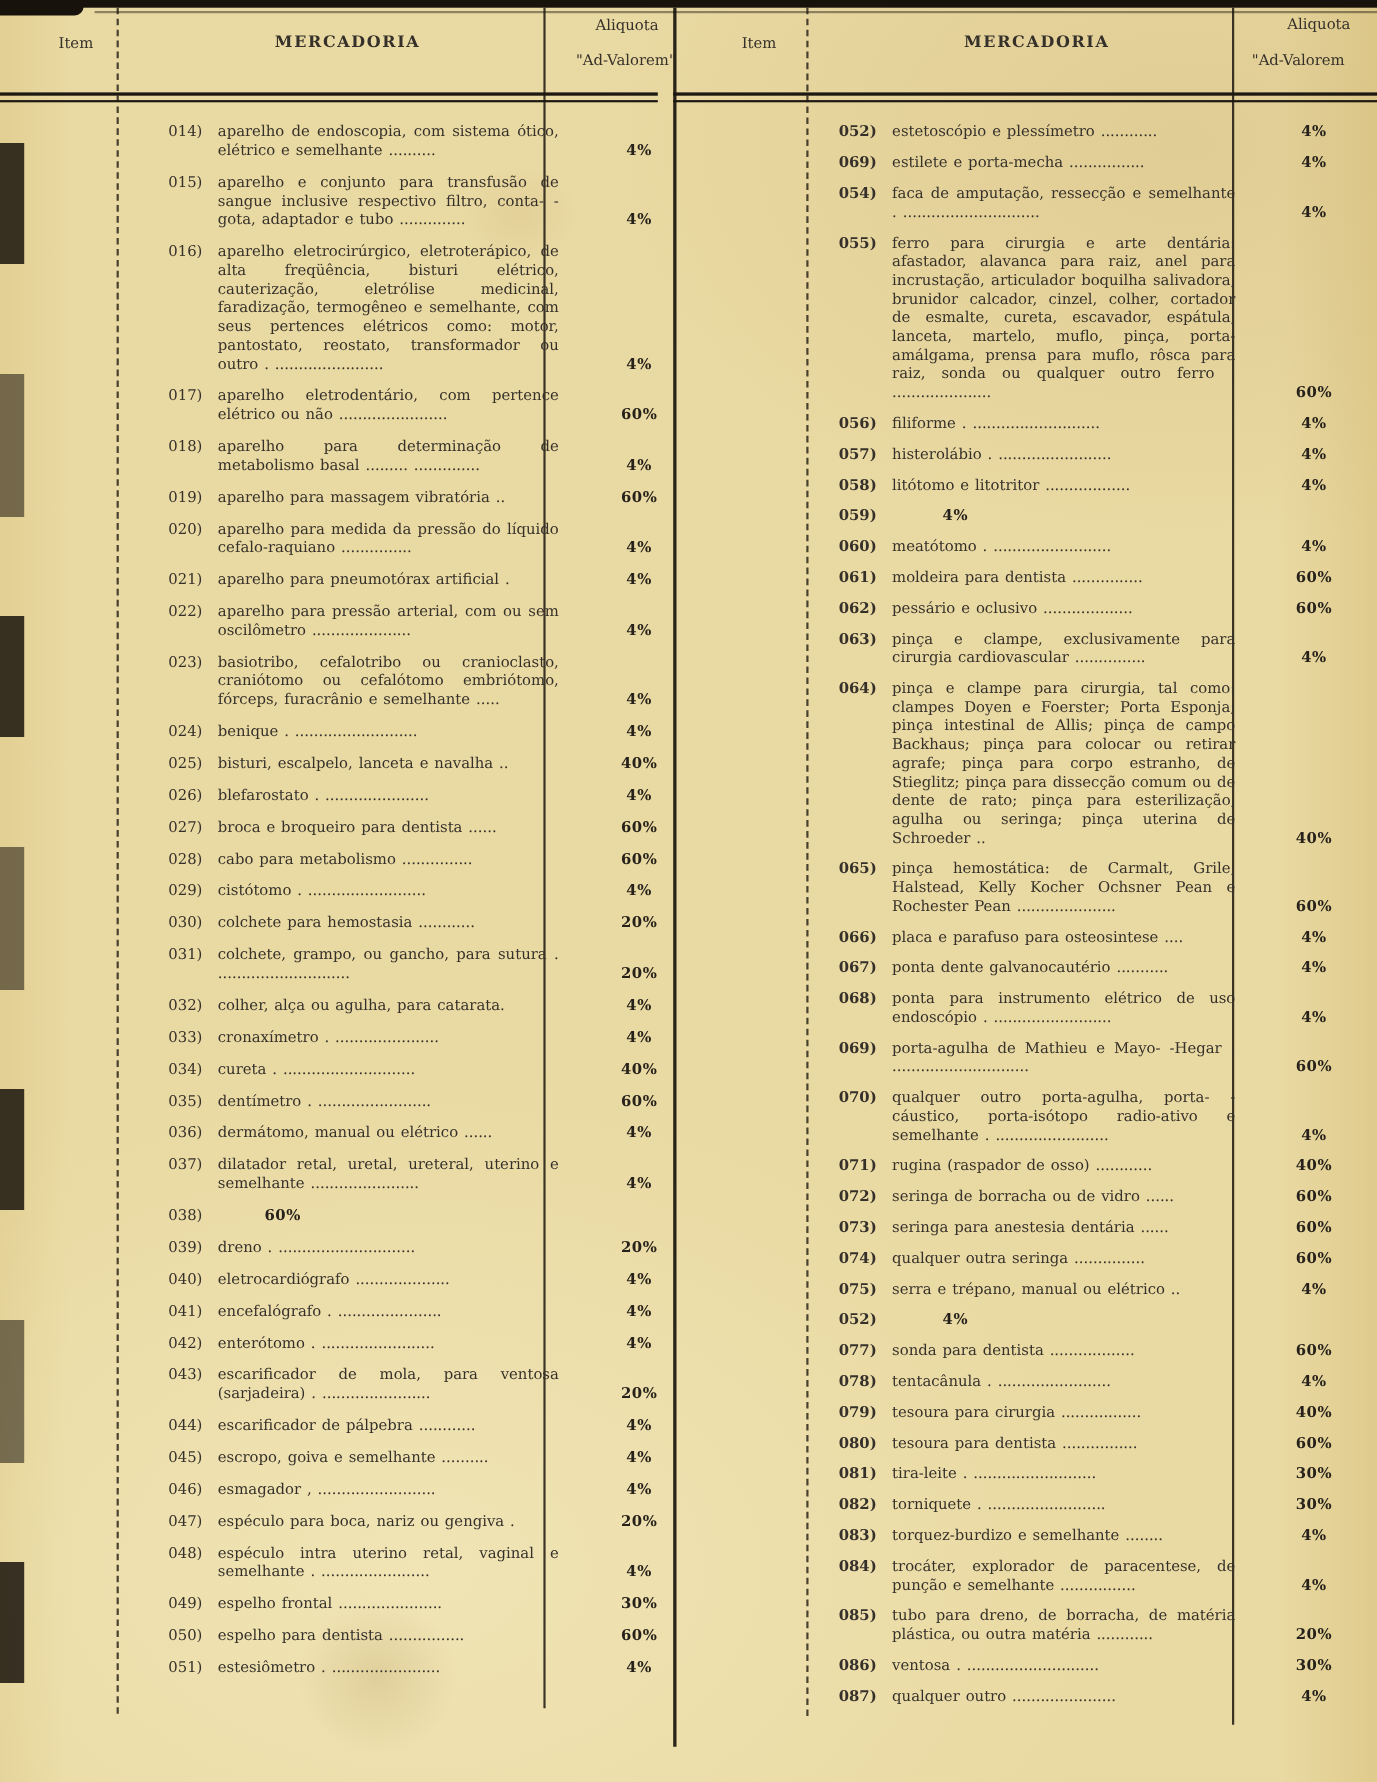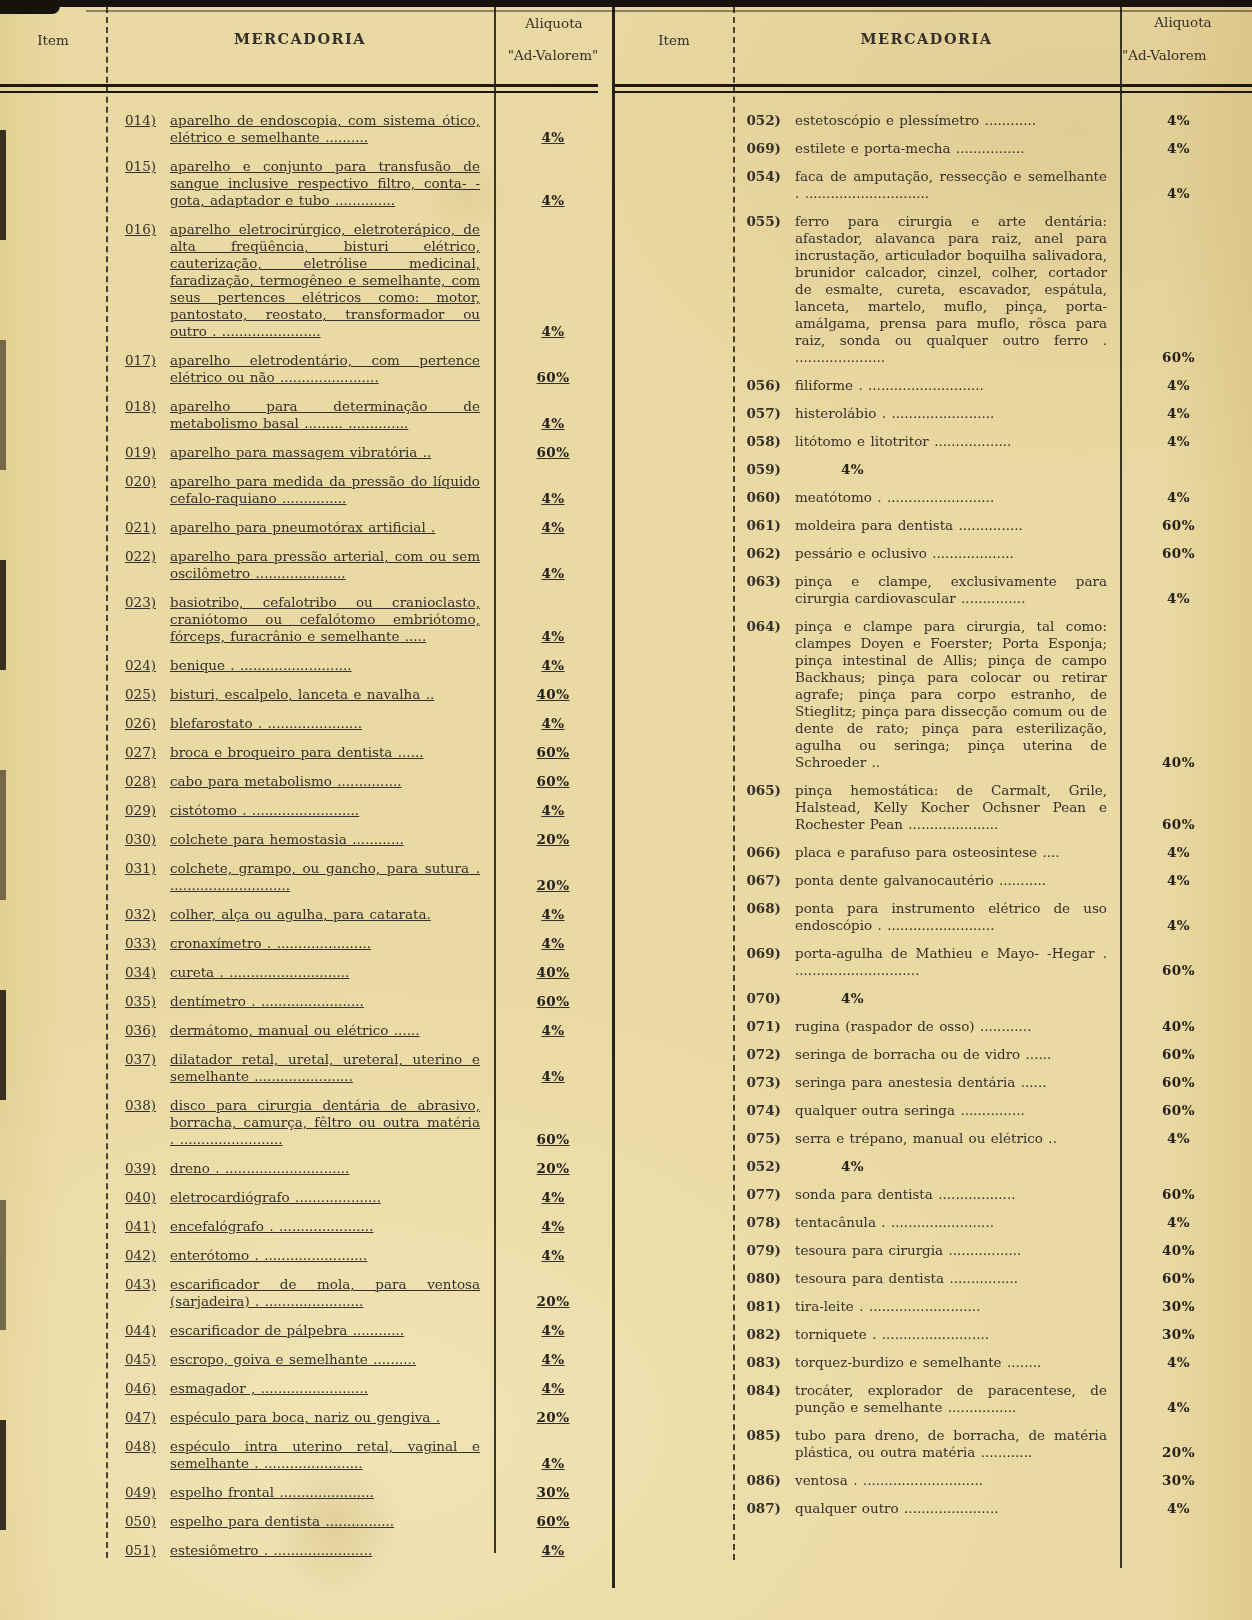--- a/index.html
+++ b/index.html
@@ -6,21 +6,21 @@
   body{
     width:1252px;height:1620px;position:relative;overflow:hidden;
     font-family:"DejaVu Serif","Liberation Serif",serif;
     color:#35302a;
     background:
       radial-gradient(1100px 760px at 30% 88%, rgba(248,240,200,0.50), transparent 62%),
       radial-gradient(900px 620px at 86% 8%, rgba(203,177,116,0.30), transparent 60%),
       linear-gradient(90deg,#e2cf92 0%,#e9d9a2 5%,#e9d9a2 93%,#dfcb8c 100%),
       #e9d9a2;
   }
-  .abs{position:absolute;}
+  .abs{position:absolute;padding-left:16px;}
   
   #top-band{left:0;top:0;width:1252px;height:7px;background:#17120c;}
   #top-band2{left:86px;top:10px;width:1166px;height:2px;background:rgba(30,24,16,.45);}
   #binding{left:0;top:130px;bottom:50px;width:6px;
     background:repeating-linear-gradient(180deg,
       rgba(25,19,12,.85) 0 110px, transparent 110px 210px,
       rgba(25,19,12,.55) 210px 340px, transparent 340px 430px);}
   #corner-blob{left:0;top:0;width:60px;height:14px;background:#17120c;border-radius:0 0 8px 0;}
   .stain{pointer-events:none;}
   #stain1{left:270px;top:1455px;width:130px;height:140px;
@@ -43,21 +43,21 @@
   #h-left-item {left:0;    width:106px;top:32px;text-align:center;}
   #h-left-merc {left:106px;width:388px;top:30px;text-align:center;font-weight:bold;letter-spacing:1.5px;font-size:14.5px;}
   #h-left-aliq1{left:496px;width:116px;top:15px;text-align:center;}
   #h-left-aliq2{left:492px;width:122px;top:47px;text-align:center;}
   #h-right-item {left:615px;width:118px;top:32px;text-align:center;}
   #h-right-merc {left:733px;width:387px;top:30px;text-align:center;font-weight:bold;letter-spacing:1.5px;font-size:14.5px;}
   #h-right-aliq1{left:1124px;width:118px;top:14px;text-align:center;}
   #h-right-aliq2{left:1122px;width:130px;top:47px;text-align:left;overflow:hidden;}
   
   .tbody{font-size:13.5px;line-height:17px;}
-  #body-left {left:0;   top:112px;width:612px;text-decoration:underline;}
+  #body-left {left:12px;   top:112px;width:612px;}
   #body-right{left:615px;top:112px;width:637px;}
   .row{display:flex;align-items:flex-end;}
   #body-left  .row{margin-bottom:12px;}
   #body-right .row{margin-bottom:11px;}
   .num{flex:none;text-align:right;box-sizing:border-box;align-self:flex-start;padding-right:14px;}
   #body-left  .num{width:170px;}
   #body-right .num{width:180px;font-weight:bold;}
   .desc{flex:1;text-align:justify;padding-right:14px;word-spacing:.08em;}
   .rate{flex:none;text-align:center;font-weight:bold;letter-spacing:.5px;color:#26211a;box-sizing:border-box;}
   #body-left  .rate{width:118px;}
@@ -208,21 +208,20 @@
     <span class="desc">dermátomo, manual ou elétrico ......</span>
     <span class="rate">4%</span>
   </div>
     <div class="row">
     <span class="num">037)</span>
     <span class="desc">dilatador retal, uretal, ureteral, uterino e semelhante .......................</span>
     <span class="rate">4%</span>
   </div>
     <div class="row">
     <span class="num">038)</span>
-    <span class="desc">disco para cirurgia dentária de abrasivo, borracha, camurça, fêltro ou outra matéria . ........................</span>
     <span class="rate">60%</span>
   </div>
     <div class="row">
     <span class="num">039)</span>
     <span class="desc">dreno . .............................</span>
     <span class="rate">20%</span>
   </div>
     <div class="row">
     <span class="num">040)</span>
     <span class="desc">eletrocardiógrafo ....................</span>
@@ -369,20 +368,21 @@
     <span class="desc">ponta para instrumento elétrico de uso endoscópio . .........................</span>
     <span class="rate">4%</span>
   </div>
     <div class="row">
     <span class="num">069)</span>
     <span class="desc">porta-agulha de Mathieu e Mayo- -Hegar . .............................</span>
     <span class="rate">60%</span>
   </div>
     <div class="row">
     <span class="num">070)</span>
+    <span class="desc">qualquer outro porta-agulha, porta- -cáustico, porta-isótopo radio-ativo e semelhante . ........................</span>
     <span class="rate">4%</span>
   </div>
     <div class="row">
     <span class="num">071)</span>
     <span class="desc">rugina (raspador de osso) ............</span>
     <span class="rate">40%</span>
   </div>
     <div class="row">
     <span class="num">072)</span>
     <span class="desc">seringa de borracha ou de vidro ......</span>

